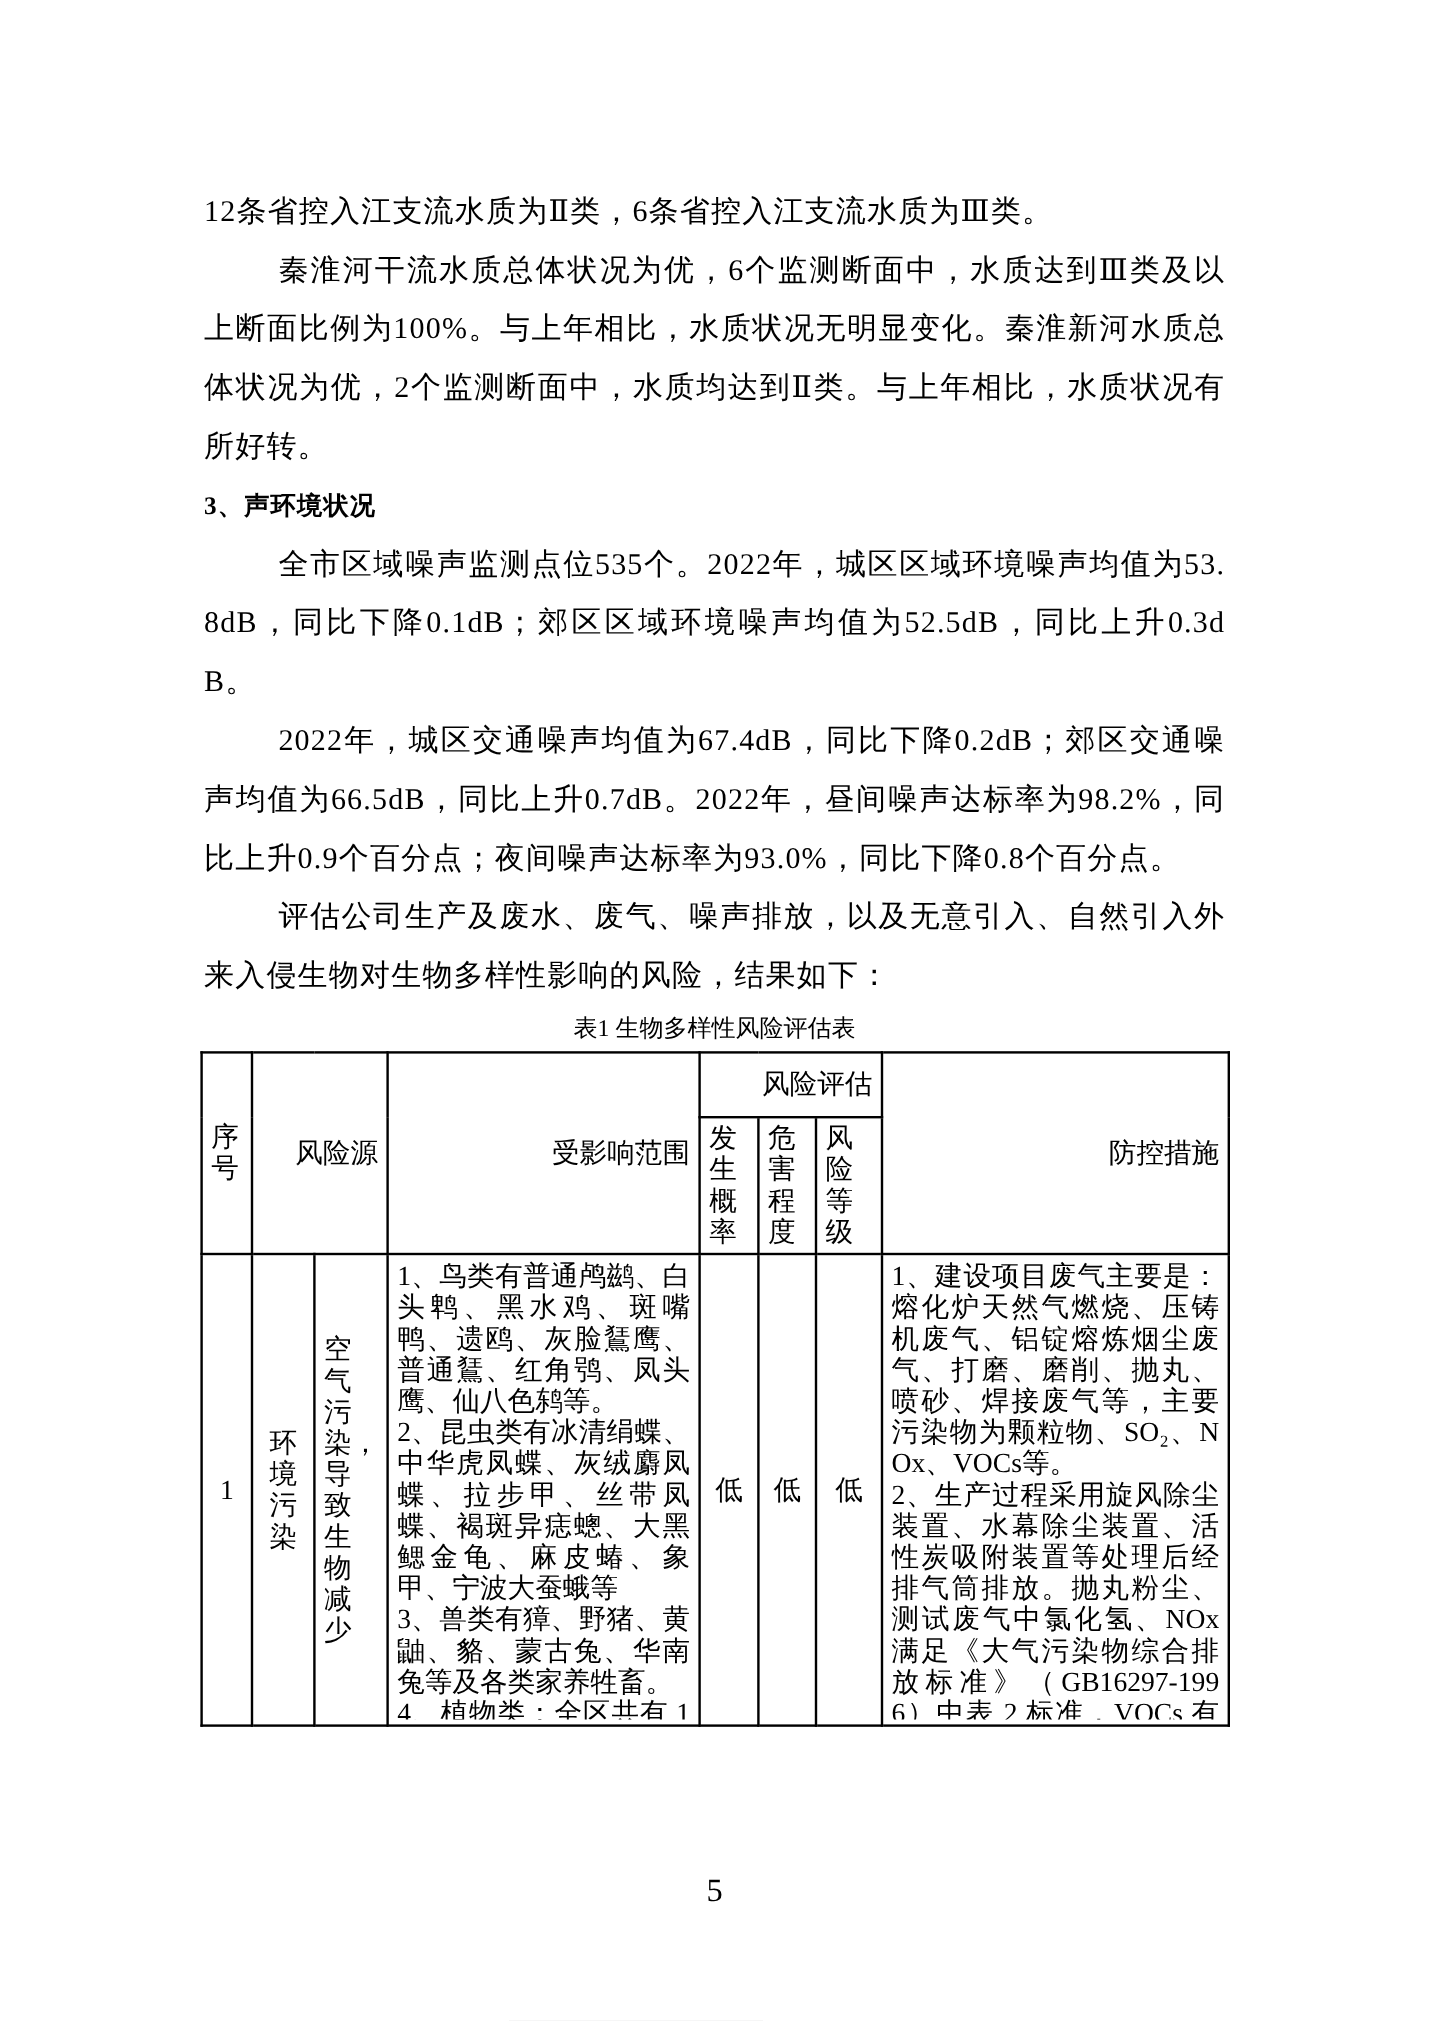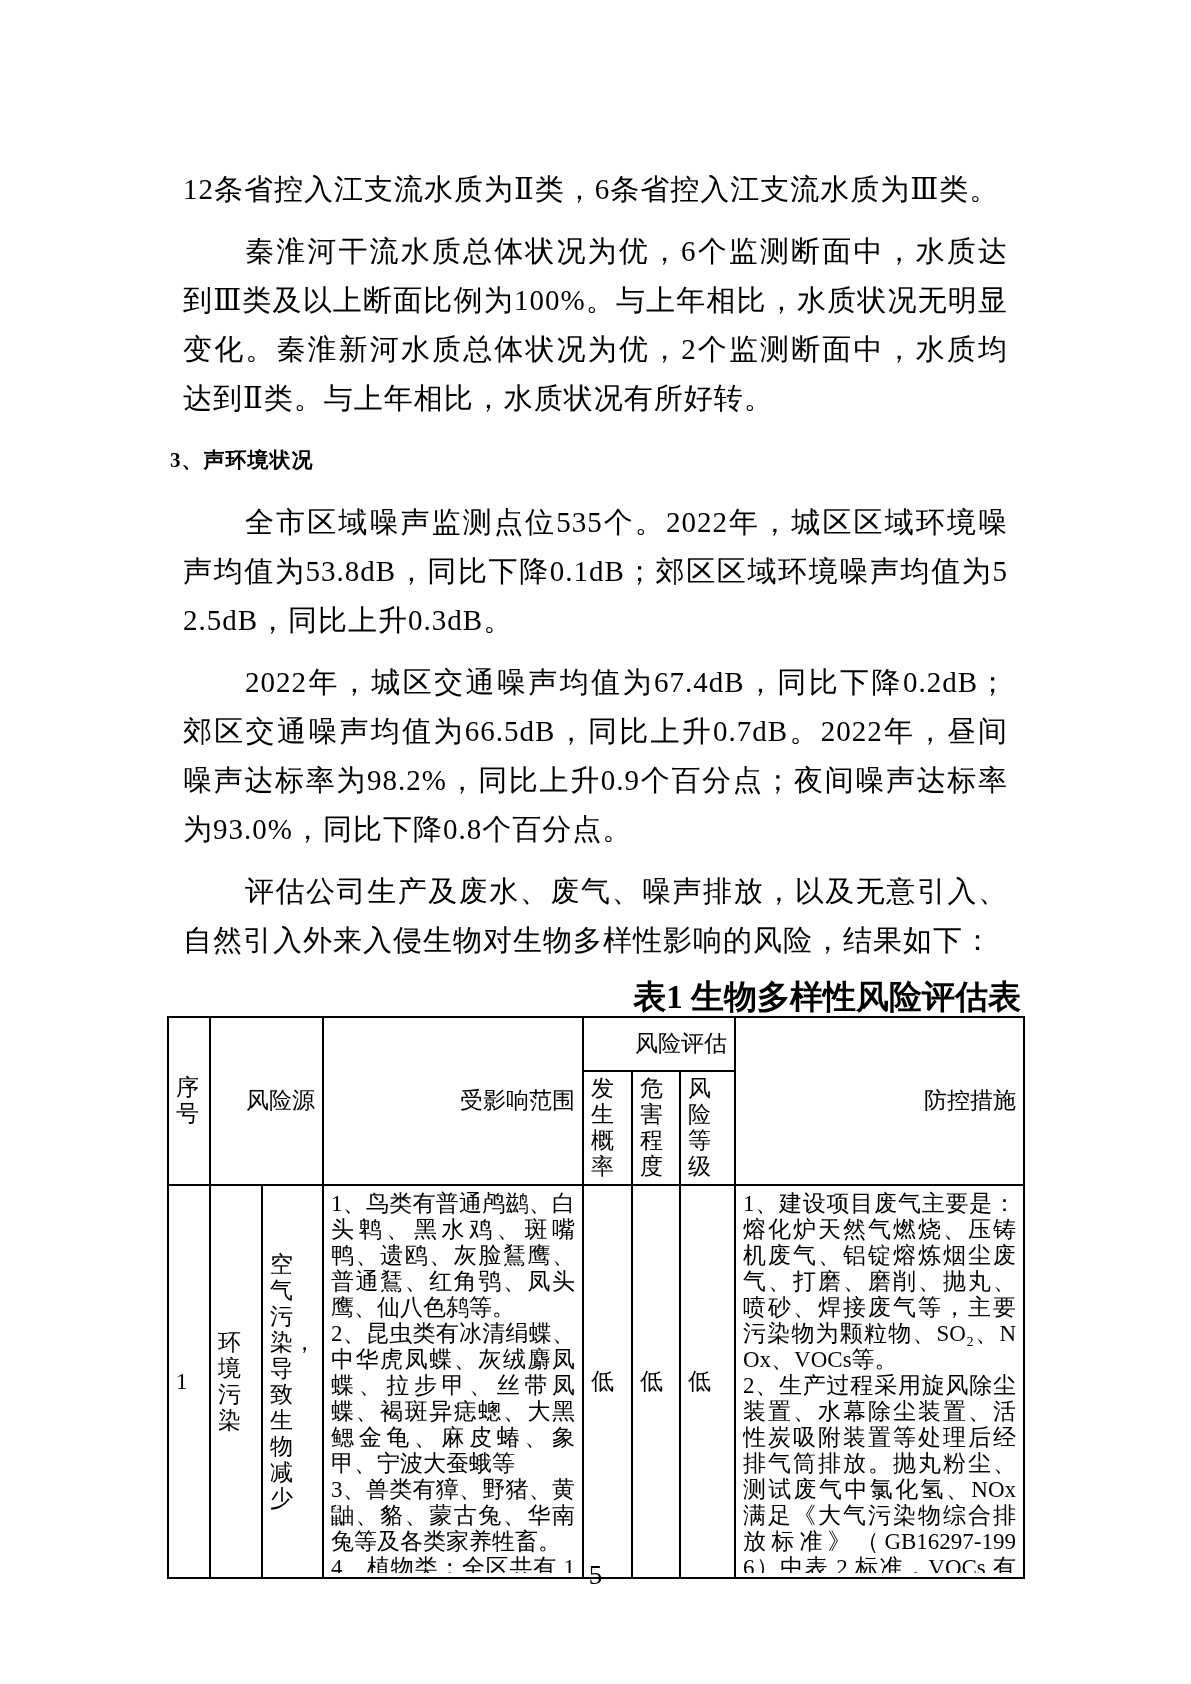--- a/index.html
+++ b/index.html
@@ -13,40 +13,40 @@
     font-family: "Liberation Serif", "DejaVu Serif", serif;
     overflow: hidden;
   }
   .content {
     position: absolute;
     left: 170px;
     top: 152px;
     width: 851px;
   }
   .para {
-    margin: 13px;
-    font-size: 29px;
+    margin: 0;
+    font-size: 25px;
     line-height: 49px;
     text-align: justify;
     letter-spacing: 1px;
     word-break: break-all;
   }
   .ind { text-indent: 62px; }
   .heading {
     margin: 0;
     font-size: 21px;
     line-height: 49px;
     font-weight: bold;
     letter-spacing: 1px;
   }
   .table-title {
-    font-size: 33px;
+    font-size: 20px;
     line-height: 38px;
-    font-weight: bold;
-    text-align: right;
+    font-weight: normal;
+    text-align: center;
   }
   table.risk {
     border-collapse: collapse;
     table-layout: fixed;
     width: 856px;
     margin-left: -3px;
     border: 2px solid #000;
   }
   table.risk th, table.risk td {
     border: 2px solid #000;
@@ -56,21 +56,21 @@
     padding: 4px 7px;
     vertical-align: middle;
     box-sizing: border-box;
     overflow: hidden;
   }
   tr.hr1 { height: 54px; }
   tr.hr2 { height: 105px; }
   tr.br  { height: 393px; }
   .th-left { text-align: right; }
   .th-center { text-align: left; }
-  .cell-center { }
+  .cell-center { text-align: center; }
   .cell-top { vertical-align: top; }
   .cell-just { text-align: justify; word-break: break-all; }
   .clip { max-height: 382px; overflow: hidden; }
   .clip div { margin: 0; }
   .page-number {
     position: absolute;
     left: 0; right: 0;
     top: 1560px;
     text-align: center;
     font-size: 27px;

